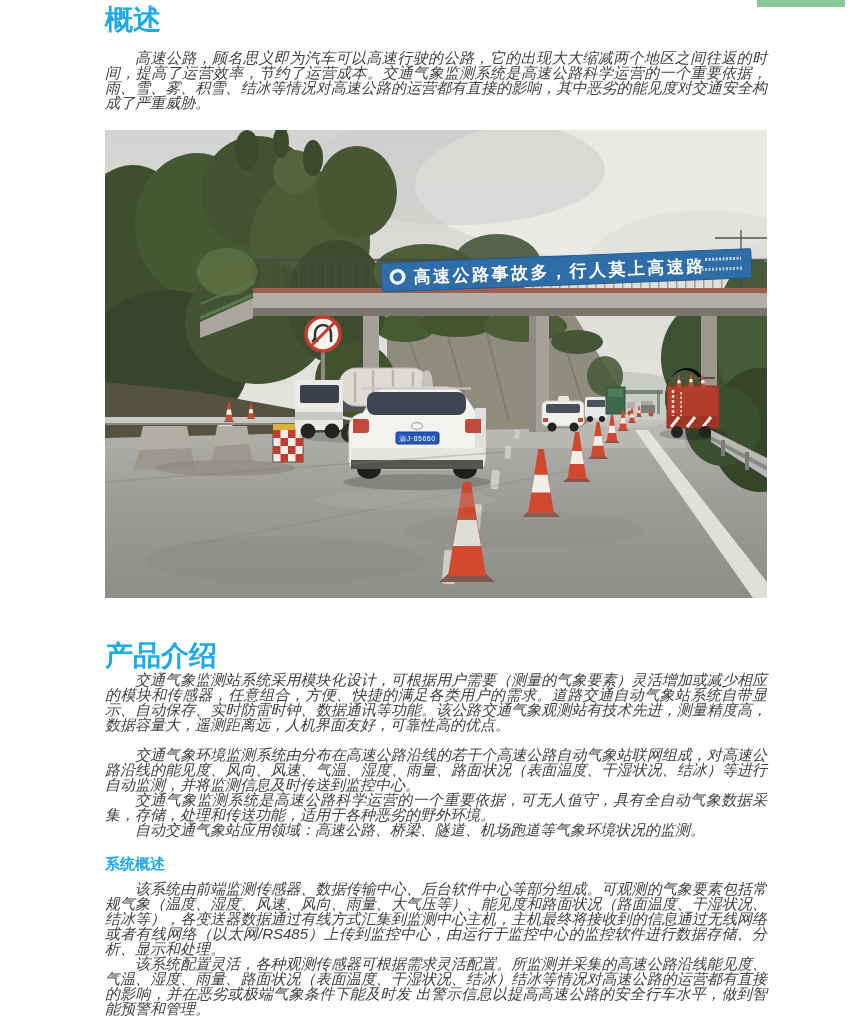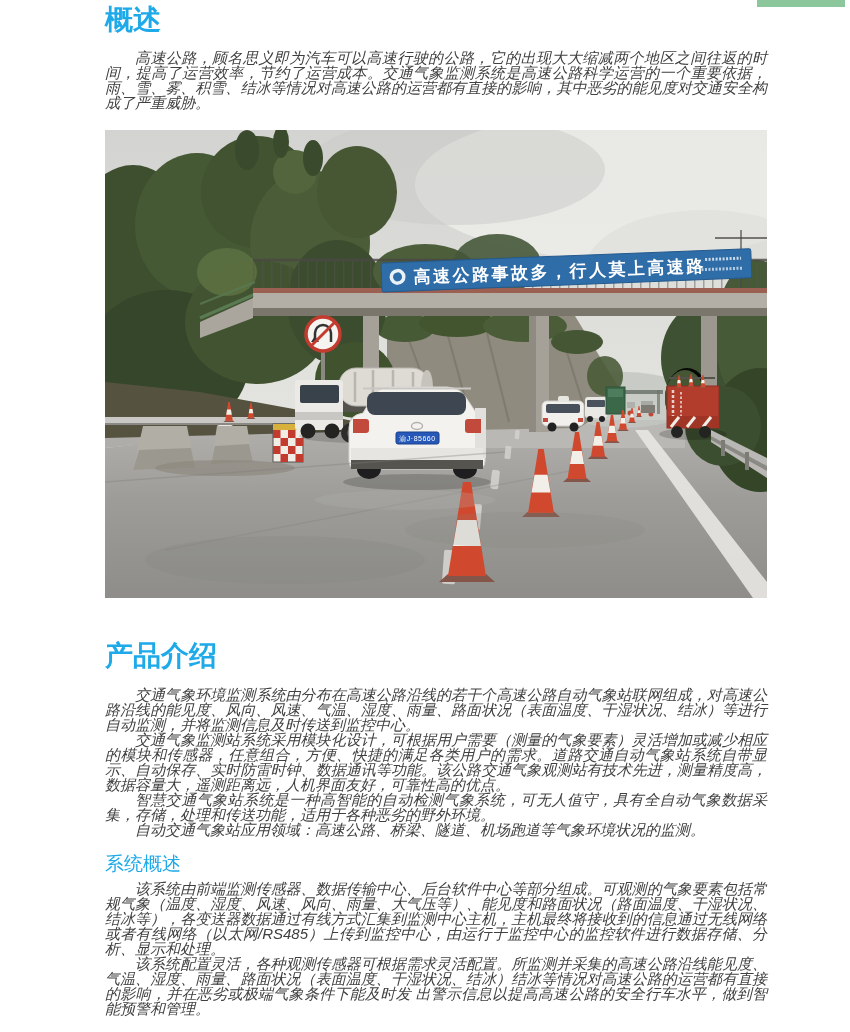--- a/index.html
+++ b/index.html
@@ -15,21 +15,21 @@
   .content{
     position:absolute;left:105px;top:0;width:662px;
   }
   h1.sec-title{
     color:#1ea9e8;font-size:28px;line-height:32px;font-weight:bold;
     margin:0;padding:0;
   }
   h1#t-overview{margin-top:4px;}
   h1#t-product{margin-top:42px;}
   h2.sub-title{
-    color:#1ea9e8;font-size:19px;line-height:22px;font-weight:normal;
+    color:#1ea9e8;font-size:15px;line-height:22px;font-weight:bold;
     margin:16px 0 0 0;padding:0;
   }
   p.body-text{
     color:#404040;font-size:15px;line-height:15px;
     text-align:justify;text-indent:2em;margin:0;padding:0;font-style:italic;
   }
   p.lead{margin-top:14px;}
   p.group-first{margin-top:15px;}
   p.sys-first{margin-top:6px;}
   figure.photo{
@@ -294,22 +294,22 @@
 
       <g>
         <ellipse cx="180" cy="430" rx="140" ry="24" fill="#84837f" opacity="0.25"></ellipse>
         <ellipse cx="420" cy="400" rx="120" ry="18" fill="#84837f" opacity="0.18"></ellipse>
         <ellipse cx="300" cy="370" rx="90" ry="10" fill="#b5b4b0" opacity="0.25"></ellipse>
       </g>
     </svg>
   </figure>
 
   <h1 id="t-product" class="sec-title">产品介绍</h1>
+  <p class="body-text">交通气象监测站系统采用模块化设计，可根据用户需要（测量的气象要素）灵活增加或减少相应的模块和传感器，任意组合，方便、快捷的满足各类用户的需求。道路交通自动气象站系统自带显示、自动保存、实时防雷时钟、数据通讯等功能。该公路交通气象观测站有技术先进，测量精度高，数据容量大，遥测距离远，人机界面友好，可靠性高的优点。</p>
   <p class="body-text group-first">交通气象环境监测系统由分布在高速公路沿线的若干个高速公路自动气象站联网组成，对高速公路沿线的能见度、风向、风速、气温、湿度、雨量、路面状况（表面温度、干湿状况、结冰）等进行自动监测，并将监测信息及时传送到监控中心。</p>
-  <p class="body-text">交通气象监测站系统采用模块化设计，可根据用户需要（测量的气象要素）灵活增加或减少相应的模块和传感器，任意组合，方便、快捷的满足各类用户的需求。道路交通自动气象站系统自带显示、自动保存、实时防雷时钟、数据通讯等功能。该公路交通气象观测站有技术先进，测量精度高，数据容量大，遥测距离远，人机界面友好，可靠性高的优点。</p>
-  <p class="body-text">智慧交通气象站系统是一种高智能的自动检测气象系统，可无人值守，具有全自动气象数据采集，存储，处理和传送功能，适用于各种恶劣的野外环境。</p>
+  <p class="body-text">交通气象监测系统是高速公路科学运营的一个重要依据，可无人值守，具有全自动气象数据采集，存储，处理和传送功能，适用于各种恶劣的野外环境。</p>
   <p class="body-text">自动交通气象站应用领域：高速公路、桥梁、隧道、机场跑道等气象环境状况的监测。</p>
 
   <h2 class="sub-title">系统概述</h2>
   <p class="body-text sys-first">该系统由前端监测传感器、数据传输中心、后台软件中心等部分组成。可观测的气象要素包括常规气象（温度、湿度、风速、风向、雨量、大气压等）、能见度和路面状况（路面温度、干湿状况、结冰等），各变送器数据通过有线方式汇集到监测中心主机，主机最终将接收到的信息通过无线网络或者有线网络（以太网/RS485）上传到监控中心，由运行于监控中心的监控软件进行数据存储、分析、显示和处理。</p>
   <p class="body-text">该系统配置灵活，各种观测传感器可根据需求灵活配置。所监测并采集的高速公路沿线能见度、气温、湿度、雨量、路面状况（表面温度、干湿状况、结冰）结冰等情况对高速公路的运营都有直接的影响，并在恶劣或极端气象条件下能及时发 出警示信息以提高高速公路的安全行车水平，做到智能预警和管理。</p>
 
 </main>
 
 </body></html>

